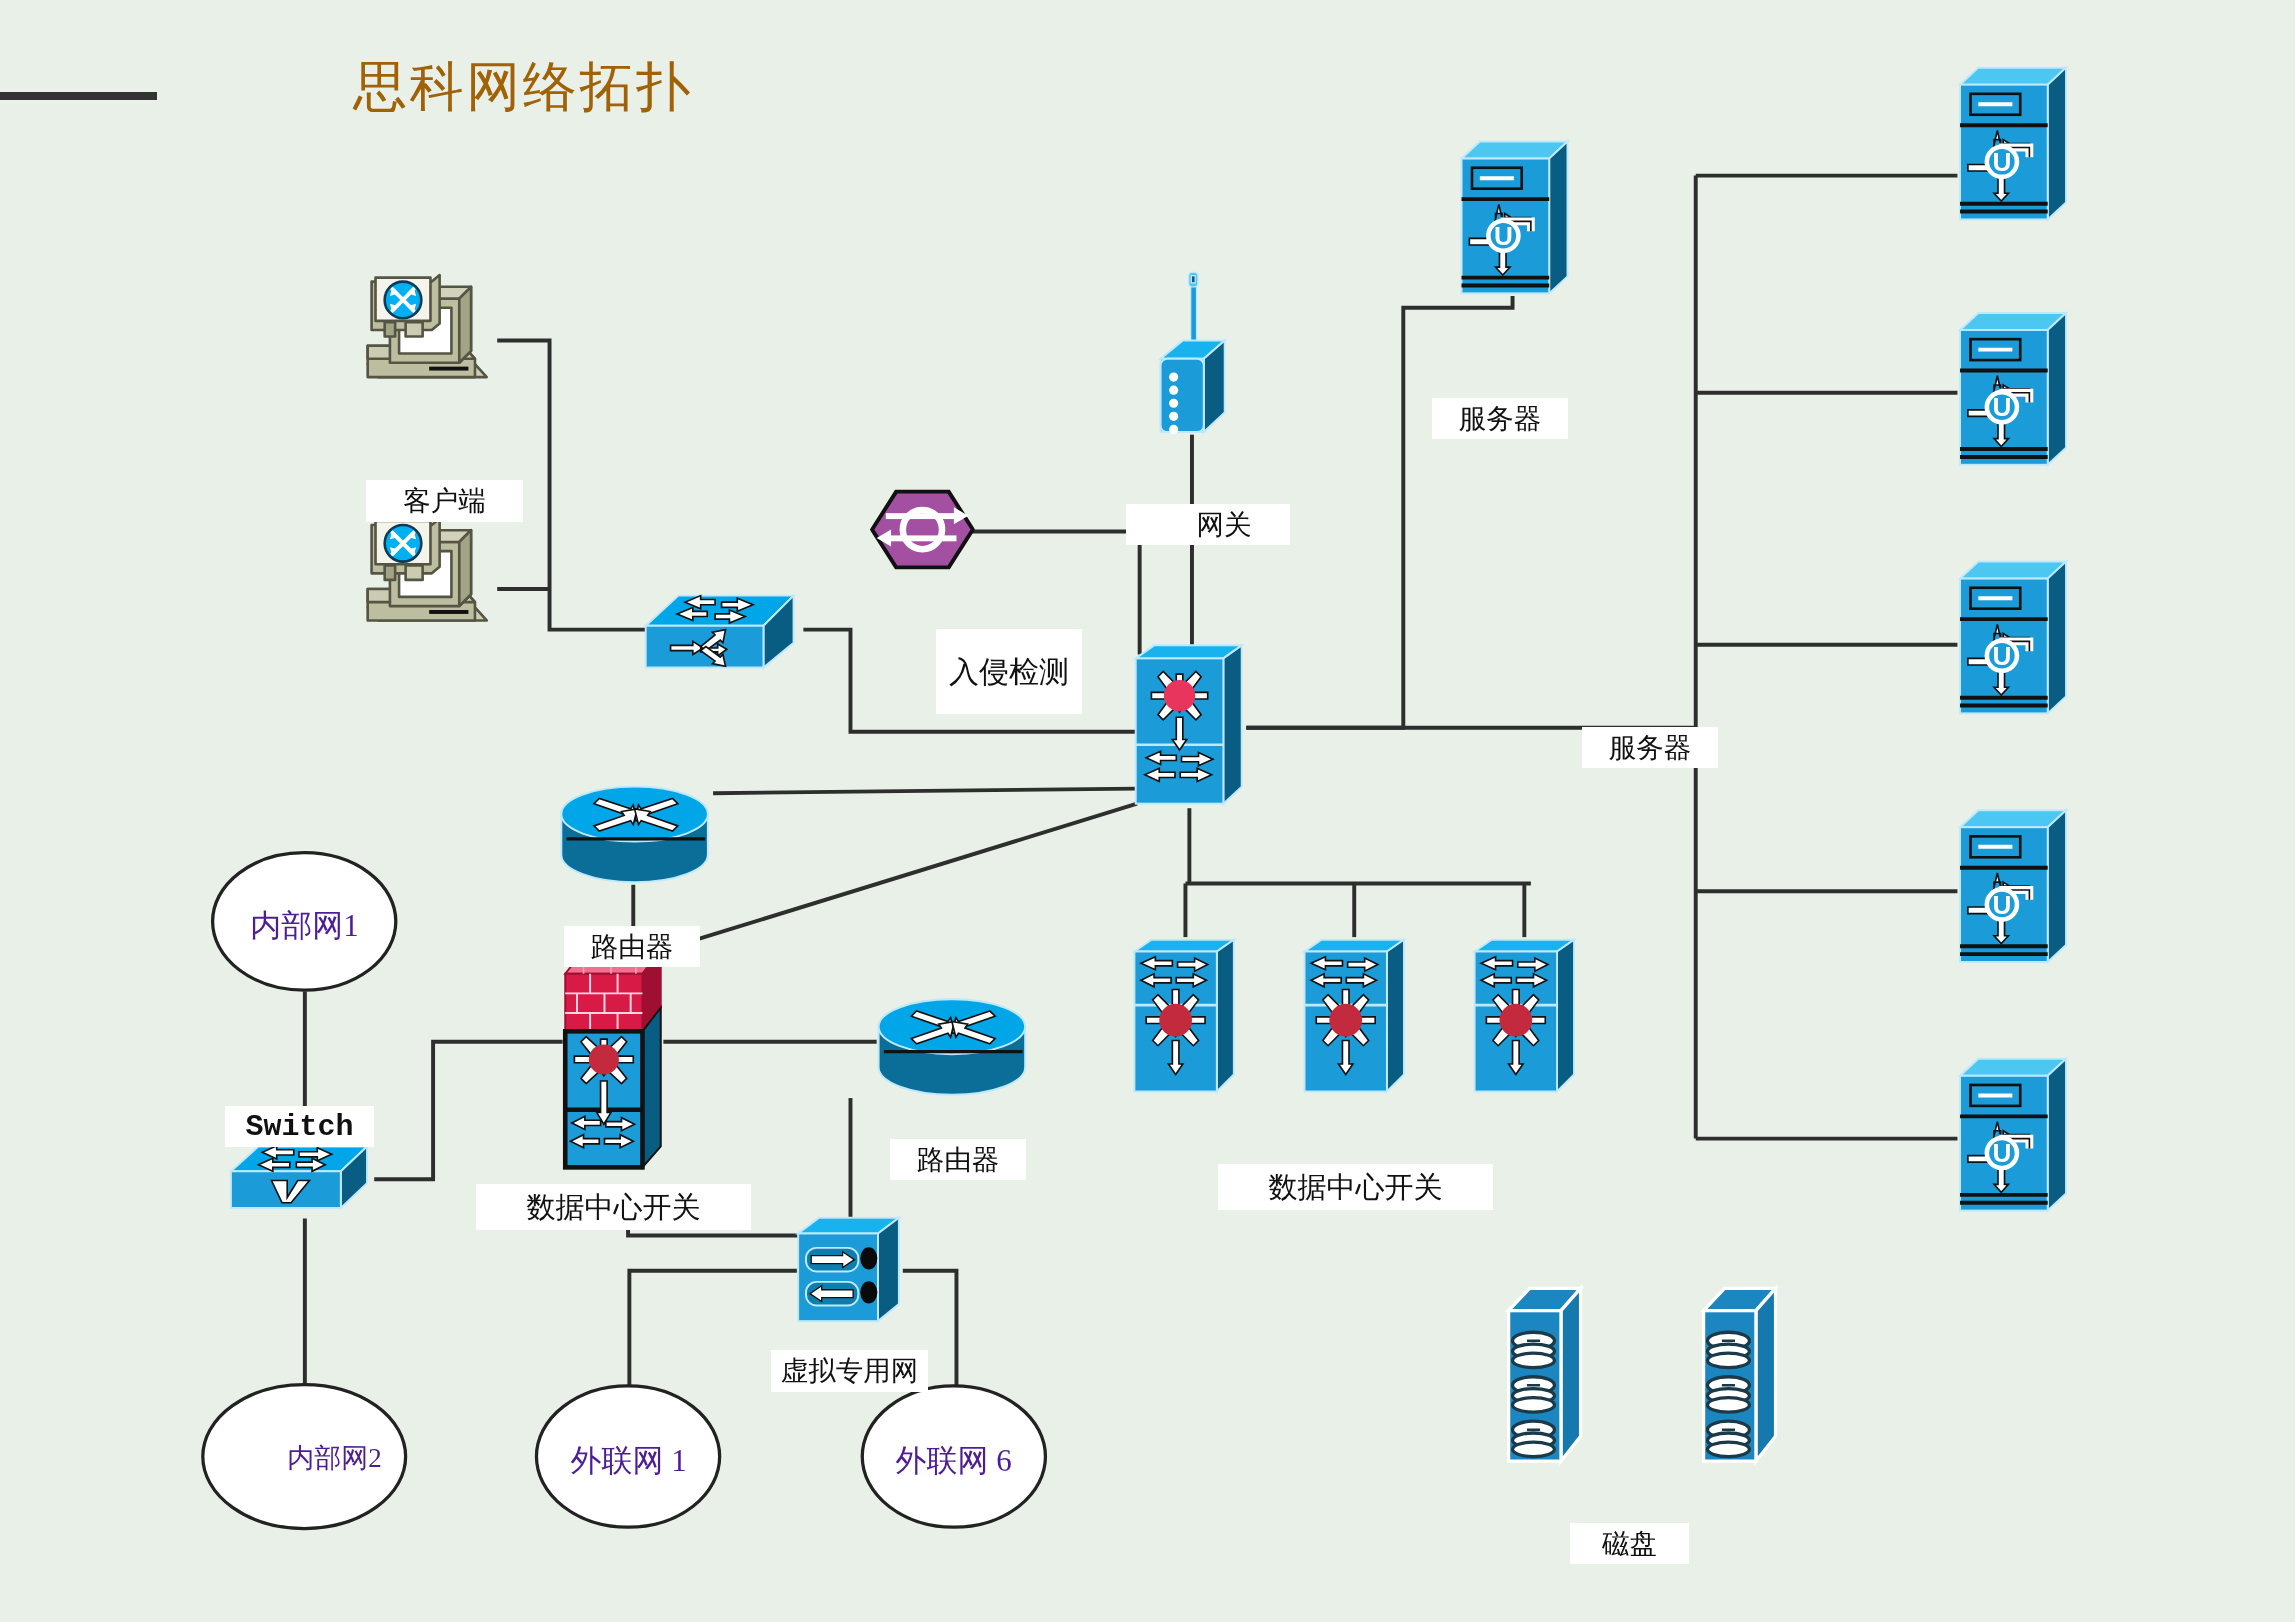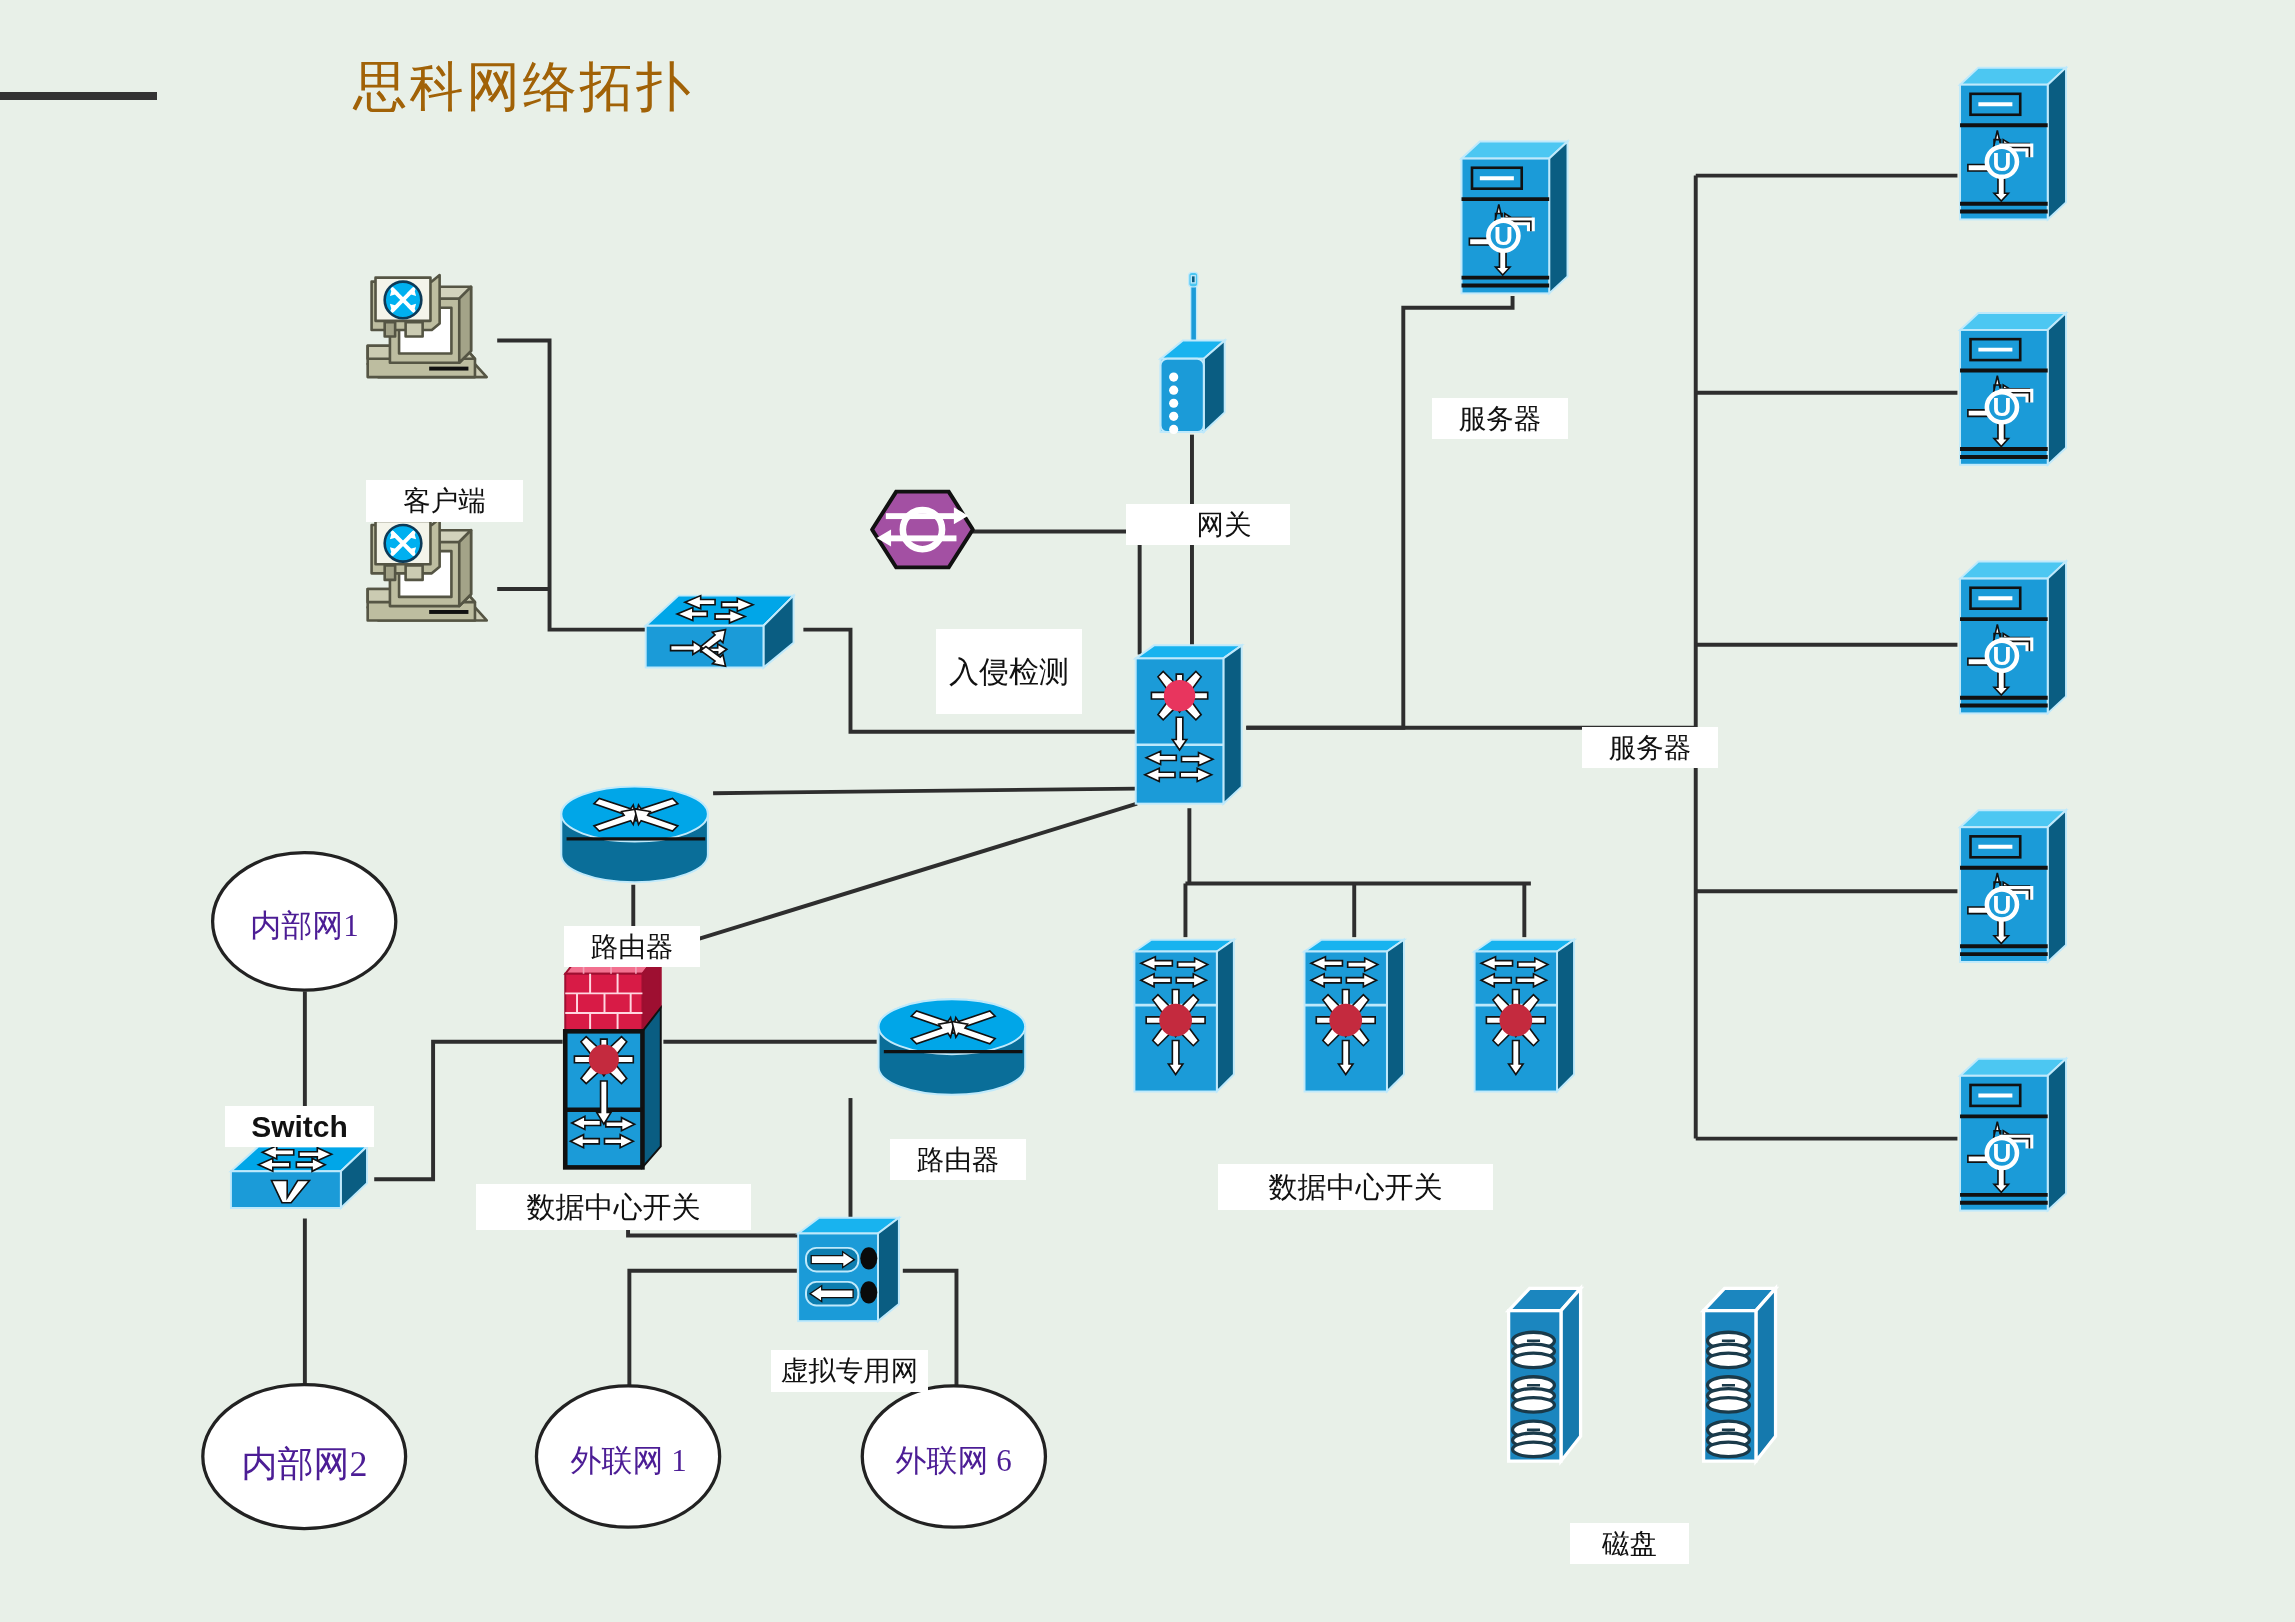--- a/index.html
+++ b/index.html
@@ -10,21 +10,21 @@
   }
   #stage{position:absolute;left:0;top:0;width:2295px;height:1623px;}
   svg.layer{position:absolute;left:0;top:0;width:2295px;height:1623px;overflow:visible;}
   .node{position:absolute;}
   .lbl{
     position:absolute;background:#ffffff;color:#111;
     font-family:"Liberation Serif","DejaVu Serif",serif;
     display:flex;align-items:center;justify-content:center;
     white-space:nowrap;line-height:1;margin-top:32px;
   }
-  .lbl.sans{font-family:Liberation Sans, sans-serif;font-weight:bold;text-align:right;}
+  .lbl.sans{font-family:Liberation Mono, monospace;font-weight:bold;text-align:right;}
   .title{
     position:absolute;left:353px;top:51px;font-size:54px;color:#a16207;
     font-family:"Liberation Serif","DejaVu Serif",serif;letter-spacing:2.6px;
   }
   .rule{position:absolute;left:0px;top:92px;width:157px;height:7.9px;background:#333333;}
   .cloudtext{
     position:absolute;width:100%;text-align:center;
     font-family:"Liberation Serif","DejaVu Serif",serif;color:#4c1d95;
   }
 </style>
@@ -473,21 +473,21 @@
     </g>
     <g>
       <ellipse cx="1458" cy="2226" rx="140" ry="108" fill="#ffffff" stroke="#222" stroke-width="5"></ellipse>
     </g>
   </svg>
 
   <div class="node" style="left:213px;top:905px;width:183px;height:35px;">
     <div class="cloudtext" style="font-size:31px;">内部网1</div>
   </div>
   <div class="node" style="left:203px;top:1440px;width:203px;height:35px;">
-    <div class="cloudtext" style="font-size:36px;">内部网2</div>
+    <div class="cloudtext" style="font-size:27px;padding-left:30px;">内部网2</div>
   </div>
   <div class="node" style="left:537px;top:1440px;width:183px;height:35px;">
     <div class="cloudtext" style="font-size:31px;">外联网 1</div>
   </div>
   <div class="node" style="left:862px;top:1440px;width:183px;height:35px;">
     <div class="cloudtext" style="font-size:31px;">外联网 6</div>
   </div>
 
   <div class="lbl" style="left:366px;top:448px;width:157px;height:42px;font-size:27.5px;">客户端</div>
 

